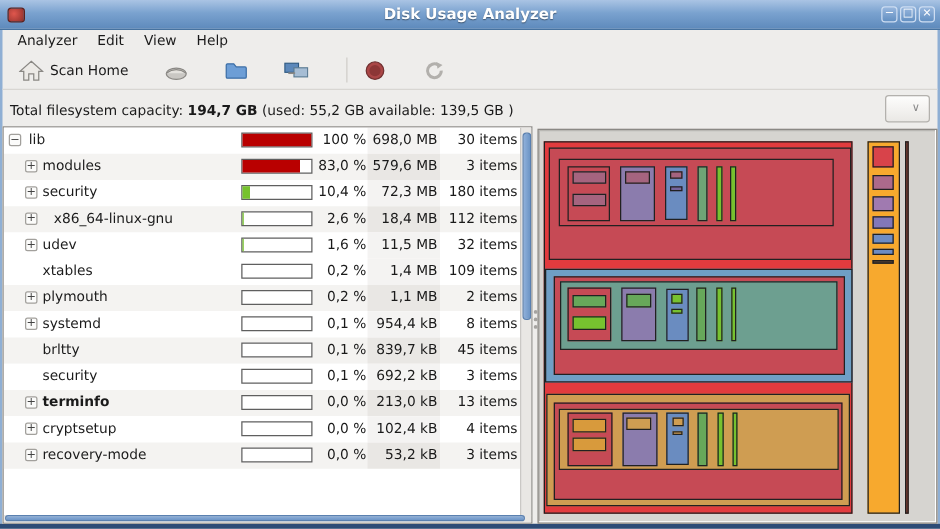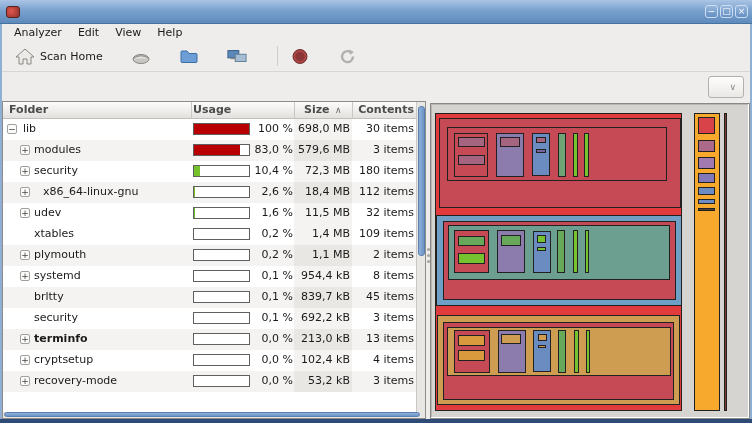--- a/index.html
+++ b/index.html
@@ -69,20 +69,21 @@
   .tm-panel{position:absolute;left:430px;top:103px;width:320px;height:316px;background:#d6d4d0;
     border:1px solid #8a8884;box-shadow:inset -1px -1px 0 #ffffff,inset 1px 1px 0 #b9b7b3}
   .tm-inner{position:absolute;left:2px;top:0;width:316px;height:314px}
   .tm-rect{position:absolute;border:1px solid #212121}
 </style>
 </head>
 <body>
 
 <div class="titlebar">
   <div class="win-icon"></div>
+  <div class="title">Disk Usage Analyzer</div>
   <div class="winbtns">
     <div class="winbtn">−</div>
     <div class="winbtn">□</div>
     <div class="winbtn">×</div>
   </div>
 </div>
 <div class="border-left"></div>
 <div class="border-right"></div>
 <div class="border-bottom"></div>
 
@@ -127,36 +128,27 @@
   </div>
   <div class="tbtn">
     <svg class="ticon" viewBox="0 0 20 17">
       <path d="M15 8.5 A5.5 5.5 0 1 1 12.5 4" fill="none" stroke="#b2b0ac" stroke-width="2.4"></path>
       <path d="M11 1.5 L16 4 L12 7 Z" fill="#b2b0ac"></path>
     </svg>
   </div>
 </div>
 
 <div class="infobar">
+  <div class="fsinfo"><span>Total filesystem capacity: </span><b>194,7 GB</b><span> (used: 55,2 GB available: 139,5 GB )</span></div>
   <div class="viewsel">
     <span class="chev">∨</span>
   </div>
 </div>
 
 <div class="table-pane">
-  <div class="thead">
-    <span class="th" style="left:6px">Folder</span>
-    <span class="th" style="left:190px">Usage</span>
-    <span class="th" style="left:301px">Size</span>
-    <span class="sortind">∧</span>
-    <span class="th" style="left:352px;width:59px;text-align:right">Contents</span>
-    <span class="th-sep" style="left:188px"></span>
-    <span class="th-sep" style="left:291px"></span>
-    <span class="th-sep" style="left:349px"></span>
-  </div>
   <div class="rows" id="rows">
       <div class="row">
         <div class="size-bg"></div>
         <span class="exp" style="left: 4px;">−</span>
         <span class="lbl" style="left: 20px;">lib</span>
         <span class="bar">
           <span class="fill" style="display: block; width: 55px; background: rgb(185, 0, 0);"></span>
         </span>
         <span class="pct">100 %</span>
         <span class="size">698,0 MB</span>

